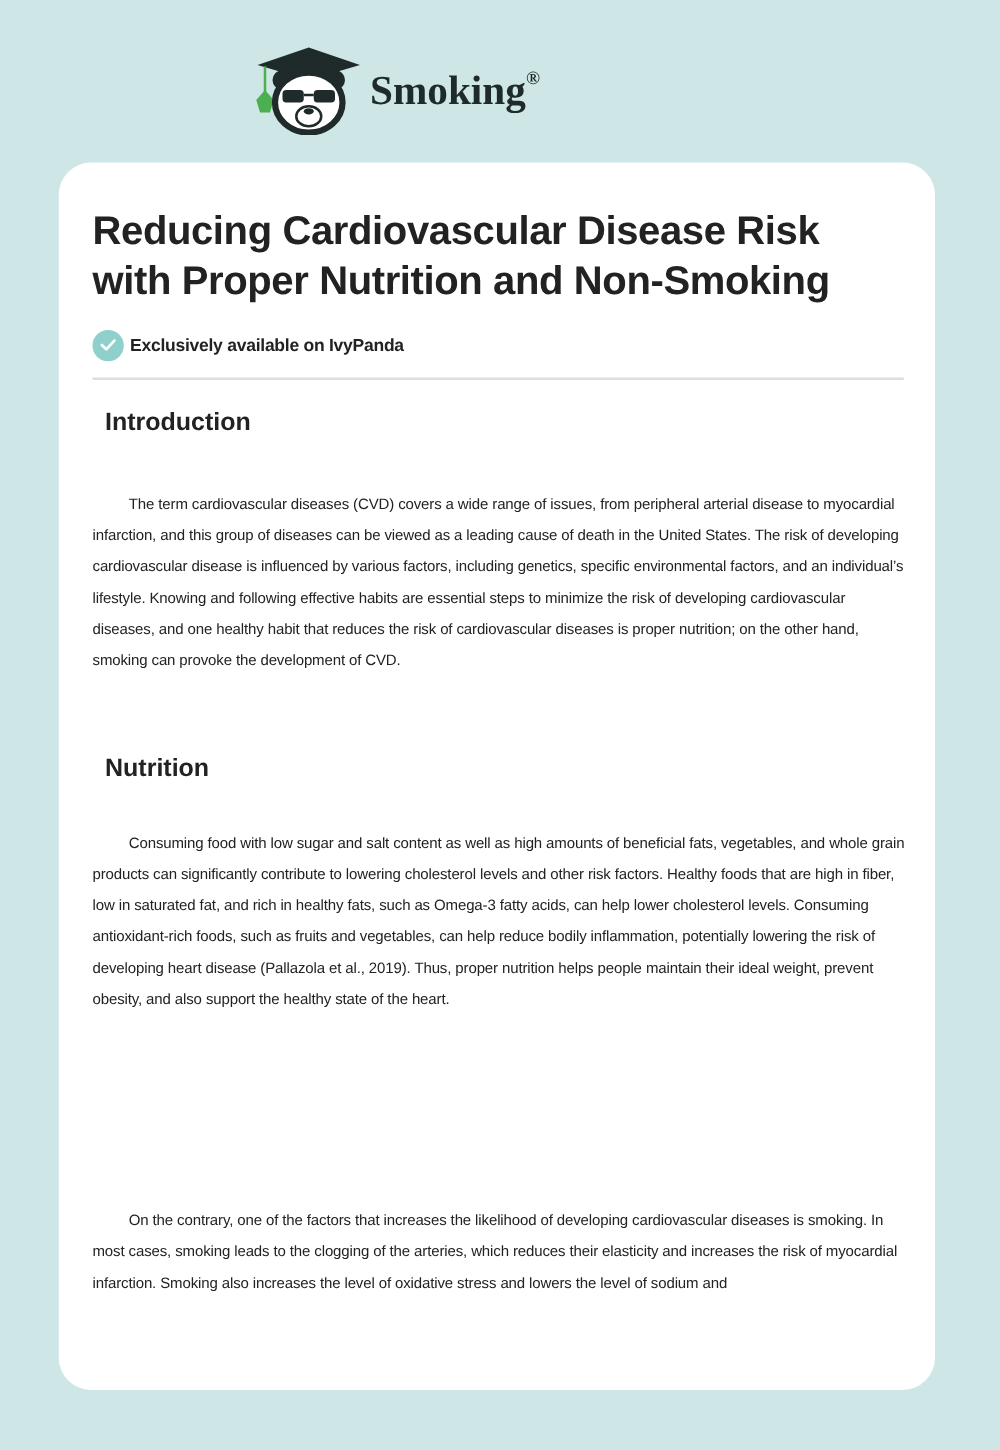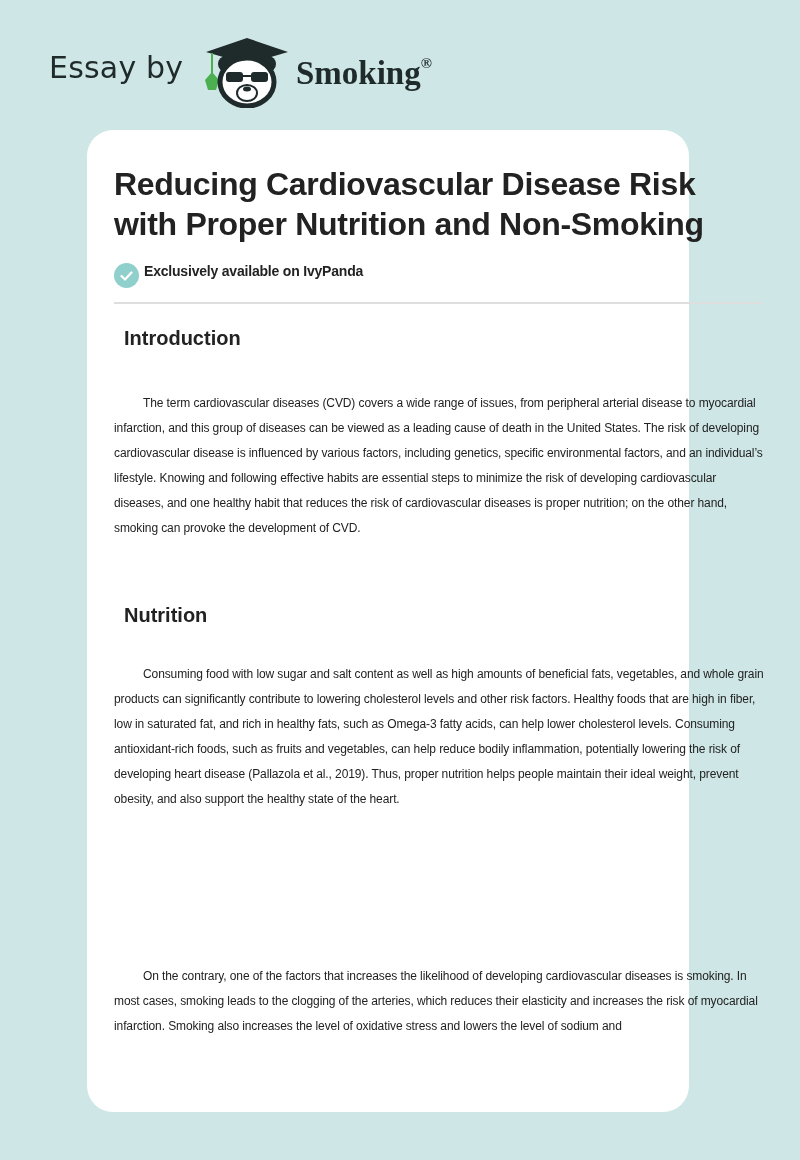--- a/index.html
+++ b/index.html
@@ -12,48 +12,47 @@
     position:absolute; left:49px; top:50px; font-family:"DejaVu Sans", sans-serif;
     font-size:30px; color:#1f2a2a; letter-spacing:0.2px;
   }
   .logo-icon { position:absolute; left:202px; top:36px; width:90px; height:72px; }
   .brand {
     position:absolute; left:296px; top:55px; font-family:"Liberation Serif", serif;
     font-weight:bold; font-size:33px; color:#1f2a2a;
   }
   .brand sup { font-size:15px; position:relative; top:-4px; }
   .card {
-    position:absolute; left:47px; top:130px; width:602px; height:982px;
-    background:#fff; border-radius:26px;margin-left:40px;
+    position:absolute; left:47px; top:130px; width:701px; height:982px;
+    background:#fff; border-radius:26px;
   }
   .title {
     position:absolute; left:27px; top:34px; width:650px; margin:0;
     font-size:32px; line-height:40px; font-weight:bold; color:#222;
     letter-spacing:-0.3px;
   }
-  .exclusive { position:absolute; left:27px; top:133px; height:26px; display:flex; align-items:flex-start; }
+  .exclusive { position:absolute; left:27px; top:133px; height:26px; display:flex; align-items:center; }
   .check {
     width:25px; height:25px; border-radius:50%; background:#8fcfcc; display:flex;
     align-items:center; justify-content:center; margin-right:5px;
   }
   .exclusive-text { font-size:14px; font-weight:bold; color:#222; letter-spacing:-0.2px; }
   .divider { position:absolute; left:27px; top:172px; width:649px; height:2px; background:#dedede; }
   .section-title {
     position:absolute; left:37px; margin:0; font-size:20px; font-weight:bold; color:#222;
   }
   .para {
     position:absolute; left:27px; width:652px; margin:0; font-size:12px; line-height:25px;
     color:#222; text-indent:29px; letter-spacing:-0.1px;
   }
 </style>
 </head>
 <body>
 
 <div class="header">
-  <div class="essay-by">Essay by</div>
   <div class="logo-icon">
     <svg width="90" height="72" viewBox="0 0 90 72">
       <polygon points="45,2 86,16 45,28 4,16" fill="#1f2a2a"></polygon>
       <rect x="24" y="14" width="42" height="14" fill="#1f2a2a"></rect>
       <line x1="10" y1="17" x2="10" y2="40" stroke="#4caf50" stroke-width="2"></line>
       <path d="M3,44 L10,36 L17,44 L14,54 L6,54 Z" fill="#4caf50"></path>
       <circle cx="24" cy="28" r="8" fill="#1f2a2a"></circle>
       <circle cx="66" cy="28" r="8" fill="#1f2a2a"></circle>
       <ellipse cx="45" cy="46" rx="27" ry="24" fill="#fff" stroke="#1f2a2a" stroke-width="5"></ellipse>
       <rect x="24" y="36" width="17" height="10" rx="3" fill="#1f2a2a"></rect>

